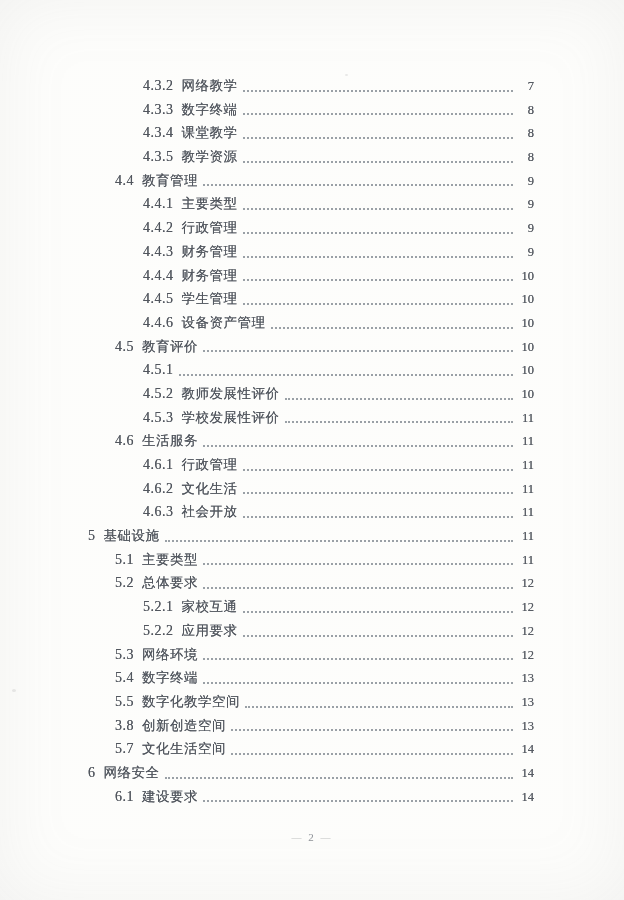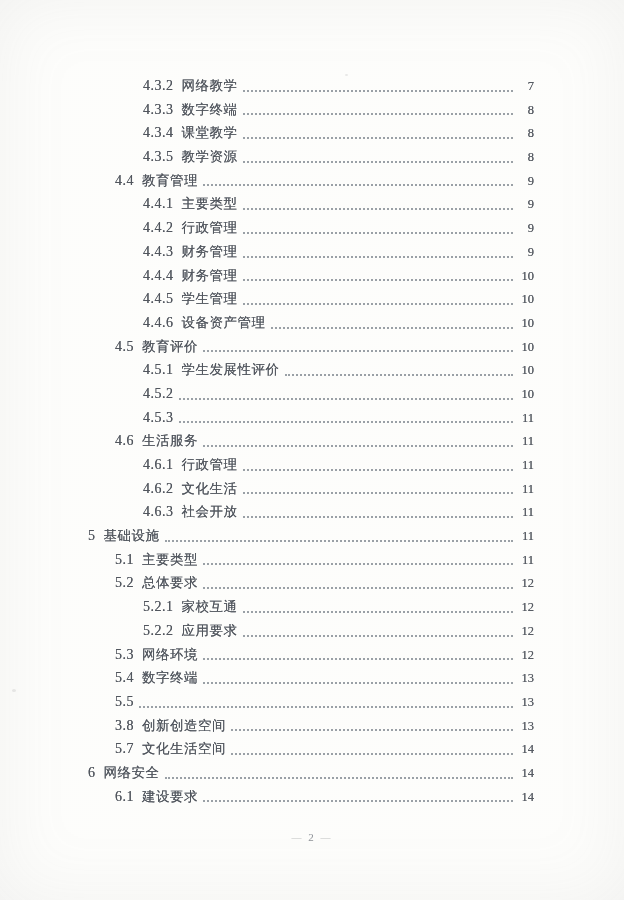--- a/index.html
+++ b/index.html
@@ -169,33 +169,34 @@
 
   <div class="toc-row level-2">
     <span class="toc-num">4.5</span>
     <span class="toc-title">教育评价</span>
     <span class="leader"></span>
     <span class="toc-page-num">10</span>
   </div>
 
   <div class="toc-row level-3">
     <span class="toc-num">4.5.1</span>
-    <span class="toc-title">学生发展性评价</span>
     <span class="leader"></span>
     <span class="toc-page-num">10</span>
   </div>
 
   <div class="toc-row level-3">
     <span class="toc-num">4.5.2</span>
+    <span class="toc-title">教师发展性评价</span>
     <span class="leader"></span>
     <span class="toc-page-num">10</span>
   </div>
 
   <div class="toc-row level-3">
     <span class="toc-num">4.5.3</span>
+    <span class="toc-title">学校发展性评价</span>
     <span class="leader"></span>
     <span class="toc-page-num">11</span>
   </div>
 
   <div class="toc-row level-2">
     <span class="toc-num">4.6</span>
     <span class="toc-title">生活服务</span>
     <span class="leader"></span>
     <span class="toc-page-num">11</span>
   </div>
@@ -265,20 +266,21 @@
 
   <div class="toc-row level-2">
     <span class="toc-num">5.4</span>
     <span class="toc-title">数字终端</span>
     <span class="leader"></span>
     <span class="toc-page-num">13</span>
   </div>
 
   <div class="toc-row level-2">
     <span class="toc-num">5.5</span>
+    <span class="toc-title">数字化教学空间</span>
     <span class="leader"></span>
     <span class="toc-page-num">13</span>
   </div>
 
   <div class="toc-row level-2">
     <span class="toc-num">3.8</span>
     <span class="toc-title">创新创造空间</span>
     <span class="leader"></span>
     <span class="toc-page-num">13</span>
   </div>

